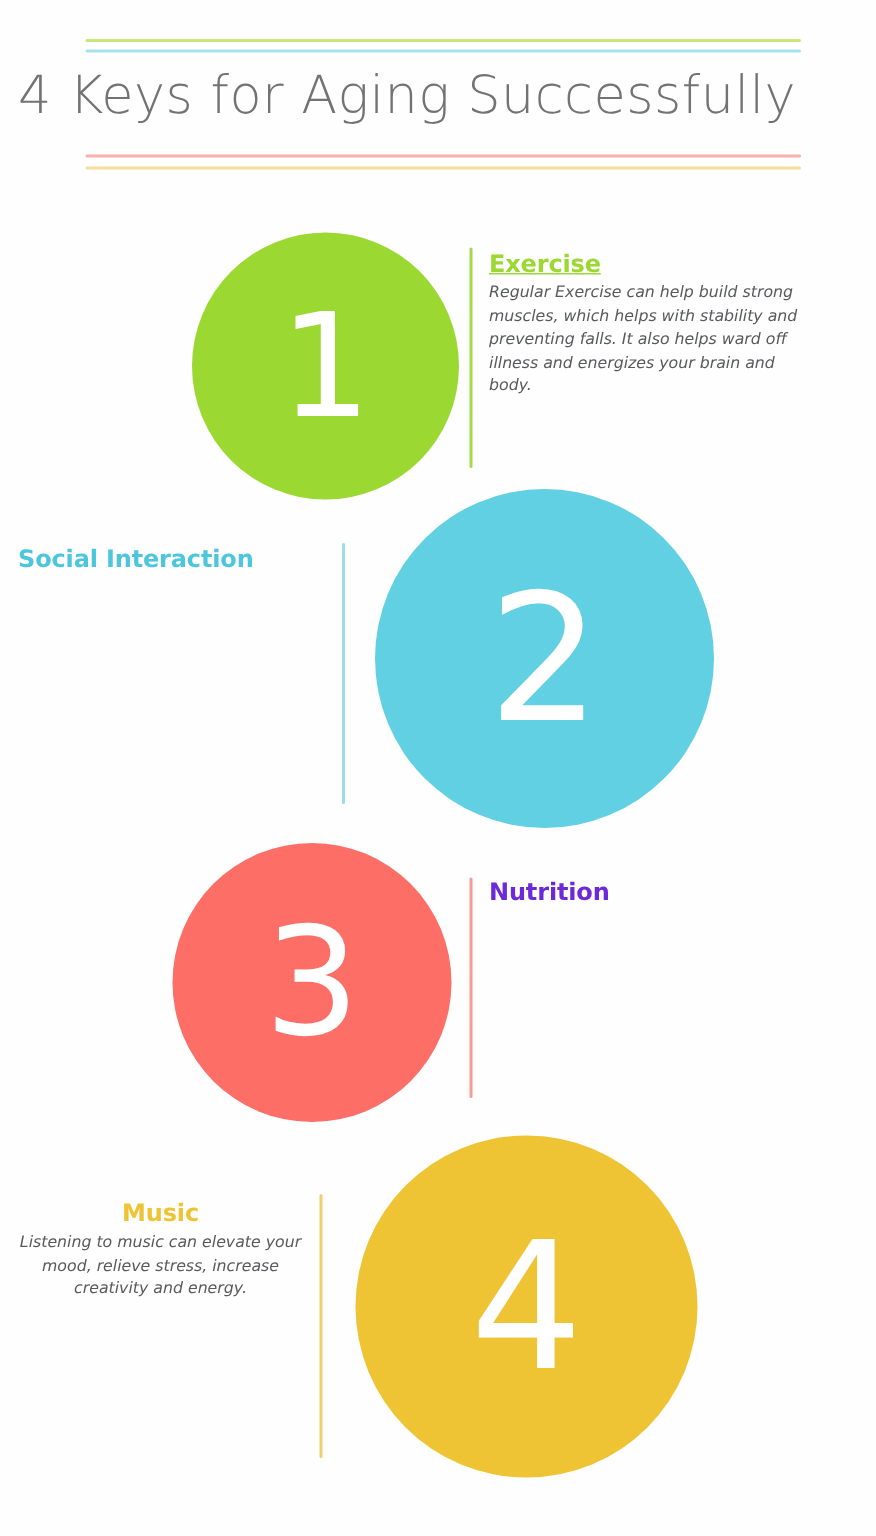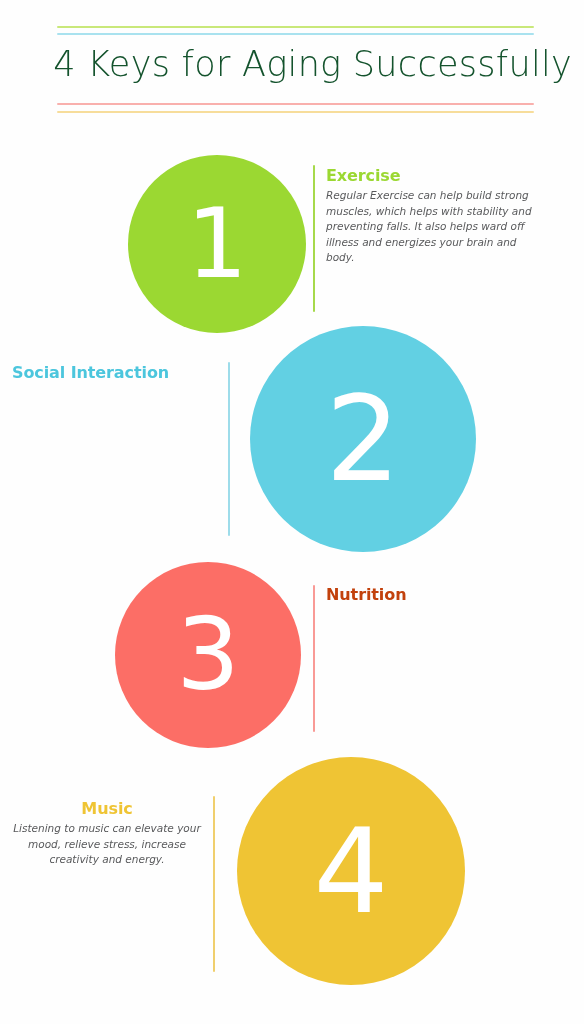--- a/index.html
+++ b/index.html
@@ -108,45 +108,45 @@
 </head>
 <body>
 
 <div id="infographic" style="background: rgb(254, 254, 254);">
 
   <div class="rule rule-green" style="background: rgb(201, 232, 122);"></div>
   <div class="rule rule-blue" style="background: rgb(169, 226, 239);"></div>
   <div class="rule rule-pink" style="background: rgb(249, 176, 173);"></div>
   <div class="rule rule-yellow" style="background: rgb(247, 221, 155);"></div>
 
-  <div id="page-title" style="color: #14532d; text-align: right;">4 Keys for Aging Successfully</div>
+  <div id="page-title" style="color: #737373;">4 Keys for Aging Successfully</div>
 
   <div class="circle" id="circle-1" style="background: rgb(155, 216, 50);">
     <span class="circle-num">1</span>
   </div>
   <div class="vbar" id="vbar-1" style="background: rgb(166, 217, 75);"></div>
   <div class="block" id="block-1">
-    <h2 style="color: rgb(155, 216, 50);">Exercise</h2>
+    <h2 style="color: rgb(155, 216, 50); text-decoration: underline;">Exercise</h2>
     <p>Regular Exercise can help build strong muscles, which helps with stability and preventing falls.  It also helps ward off illness and energizes your brain and body.</p>
   </div>
 
   <div class="circle" id="circle-2" style="background: rgb(98, 208, 227);">
     <span class="circle-num">2</span>
   </div>
   <div class="vbar" id="vbar-2" style="background: rgb(157, 220, 234);"></div>
   <div class="block" id="block-2">
     <h2 style="color: rgb(76, 198, 221);">Social Interaction</h2>
   </div>
 
   <div class="circle" id="circle-3" style="background: rgb(252, 110, 102);">
     <span class="circle-num">3</span>
   </div>
   <div class="vbar" id="vbar-3" style="background: rgb(249, 154, 150);"></div>
   <div class="block" id="block-3">
-    <h2 style="color: #c2410c;">Nutrition</h2>
+    <h2 style="color: #6d28d9;">Nutrition</h2>
   </div>
 
   <div class="circle" id="circle-4" style="background: rgb(239, 196, 52);">
     <span class="circle-num">4</span>
   </div>
   <div class="vbar" id="vbar-4" style="background: rgb(240, 207, 109);"></div>
   <div class="block" id="block-4">
     <h2 style="color: rgb(239, 196, 52);">Music</h2>
     <p>Listening to music can elevate your mood, relieve stress, increase creativity and energy.</p>
   </div>

